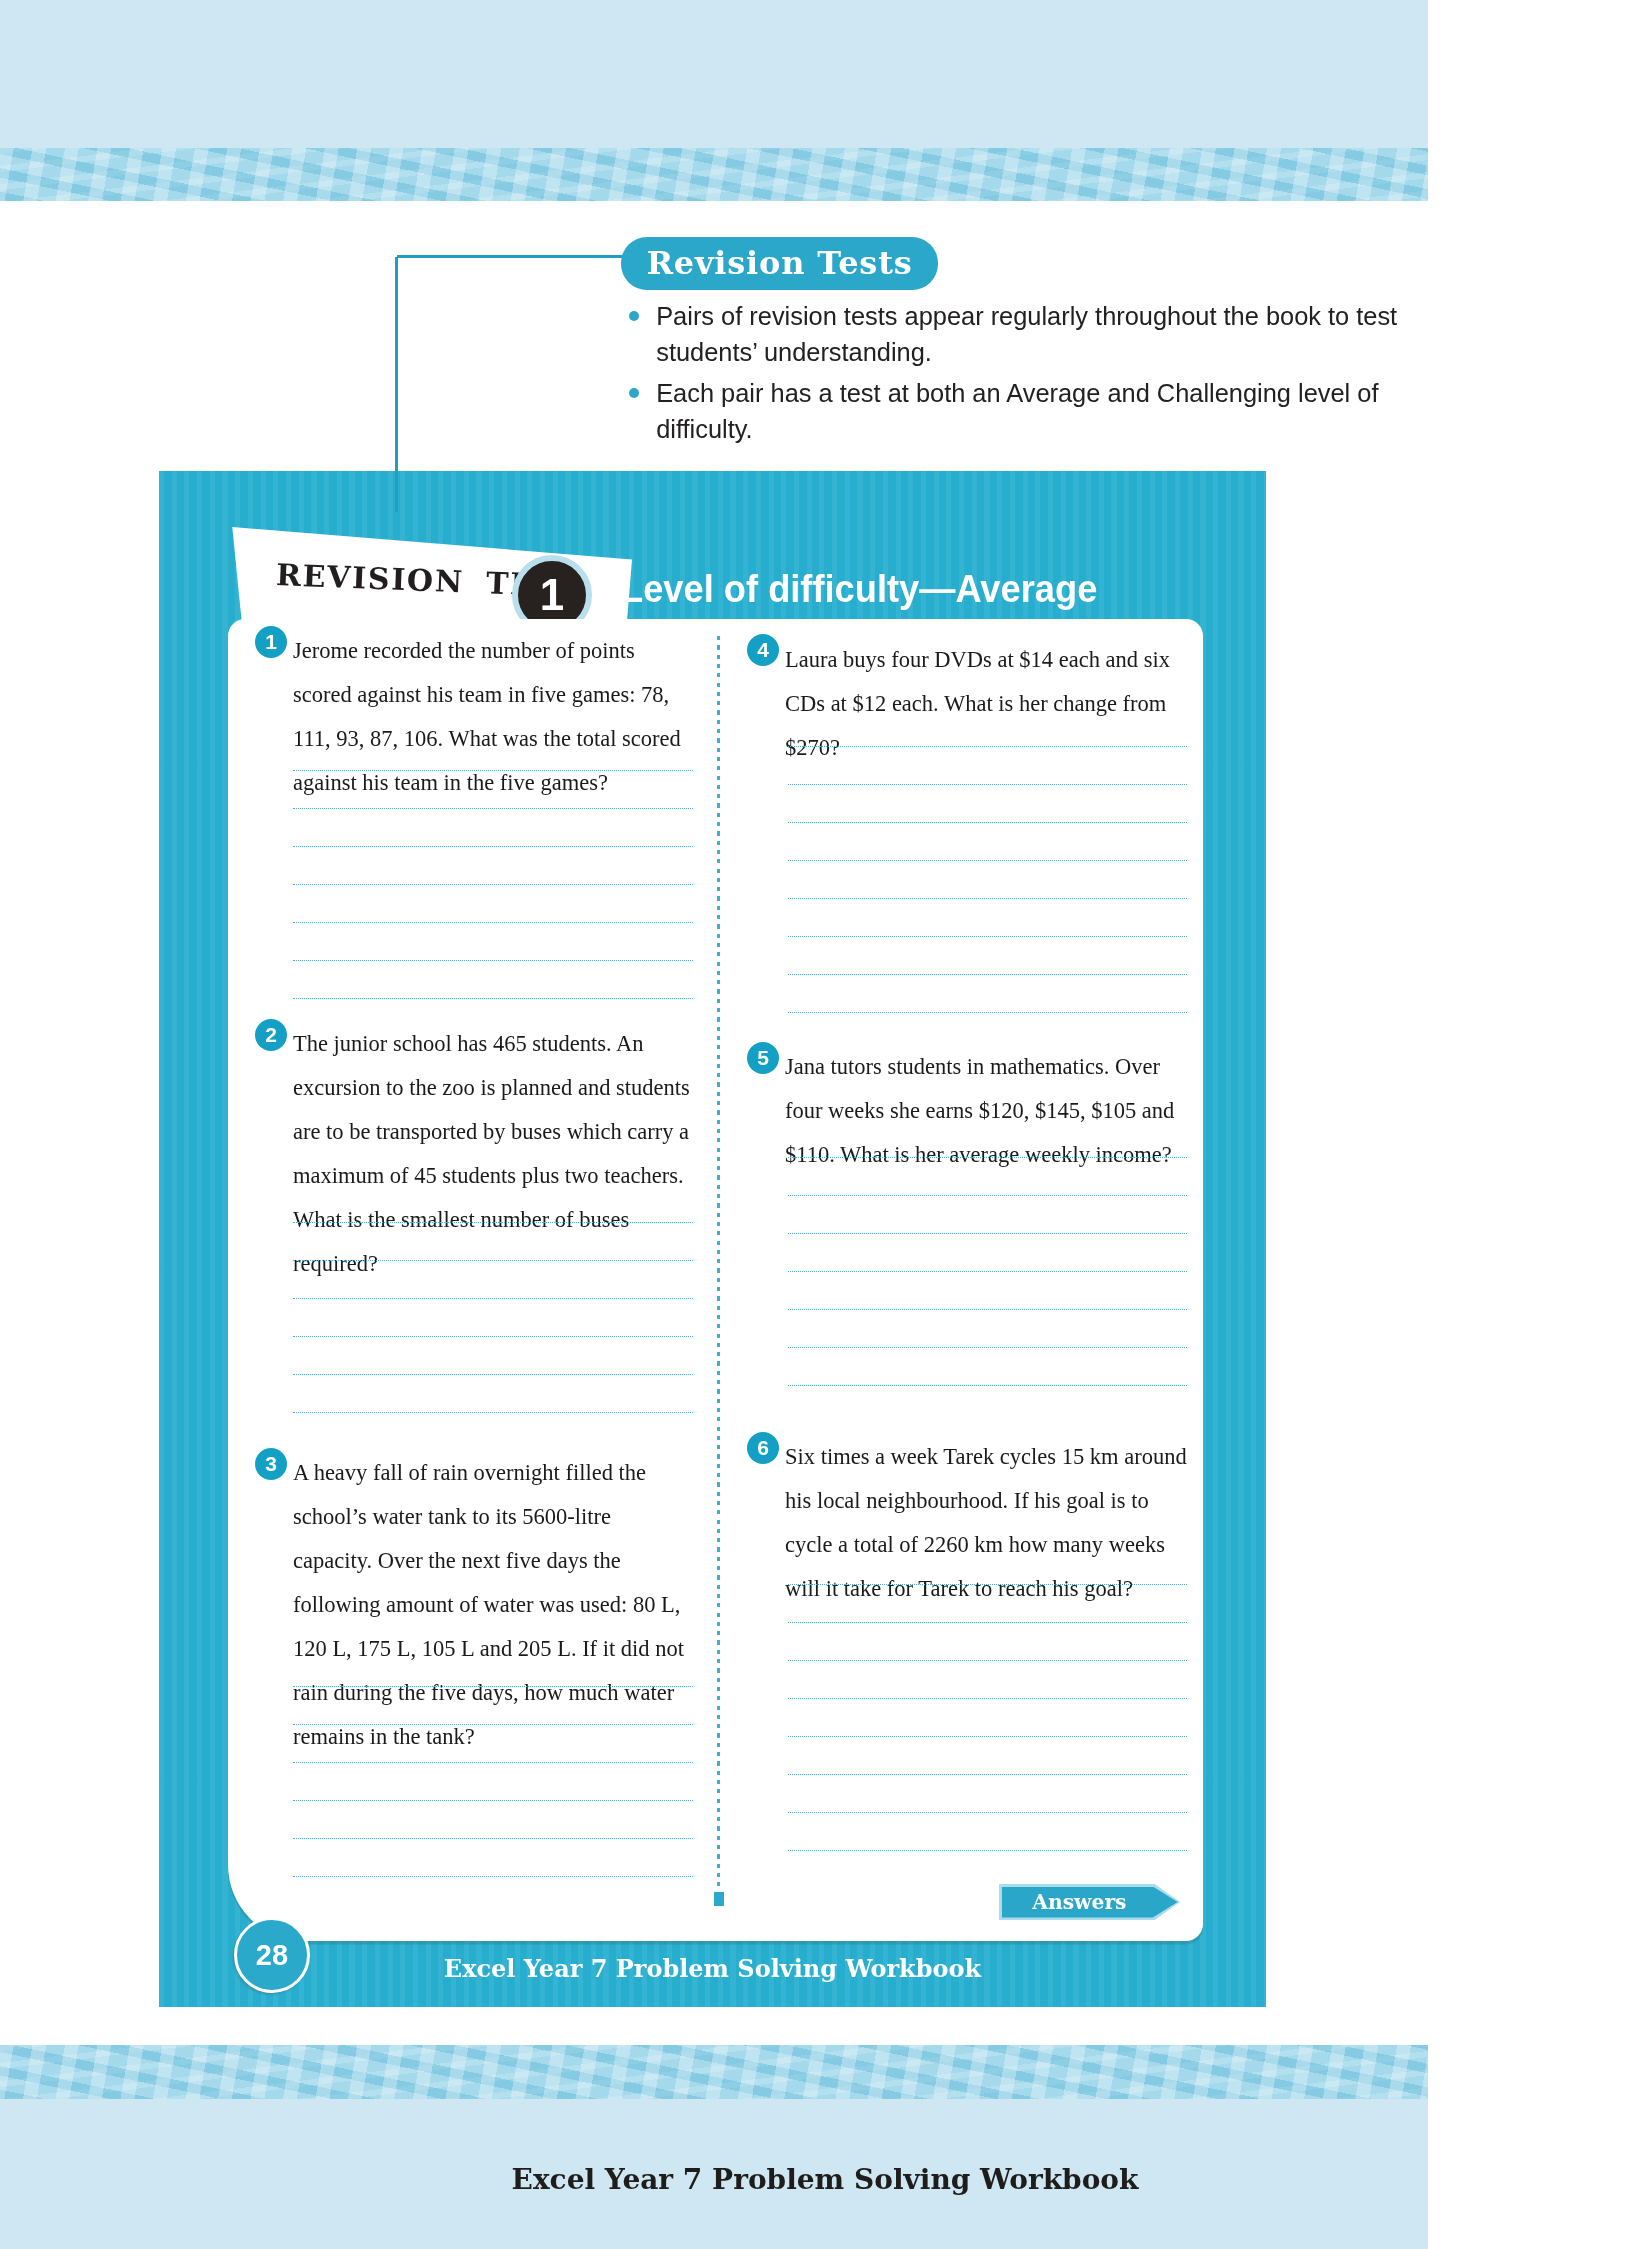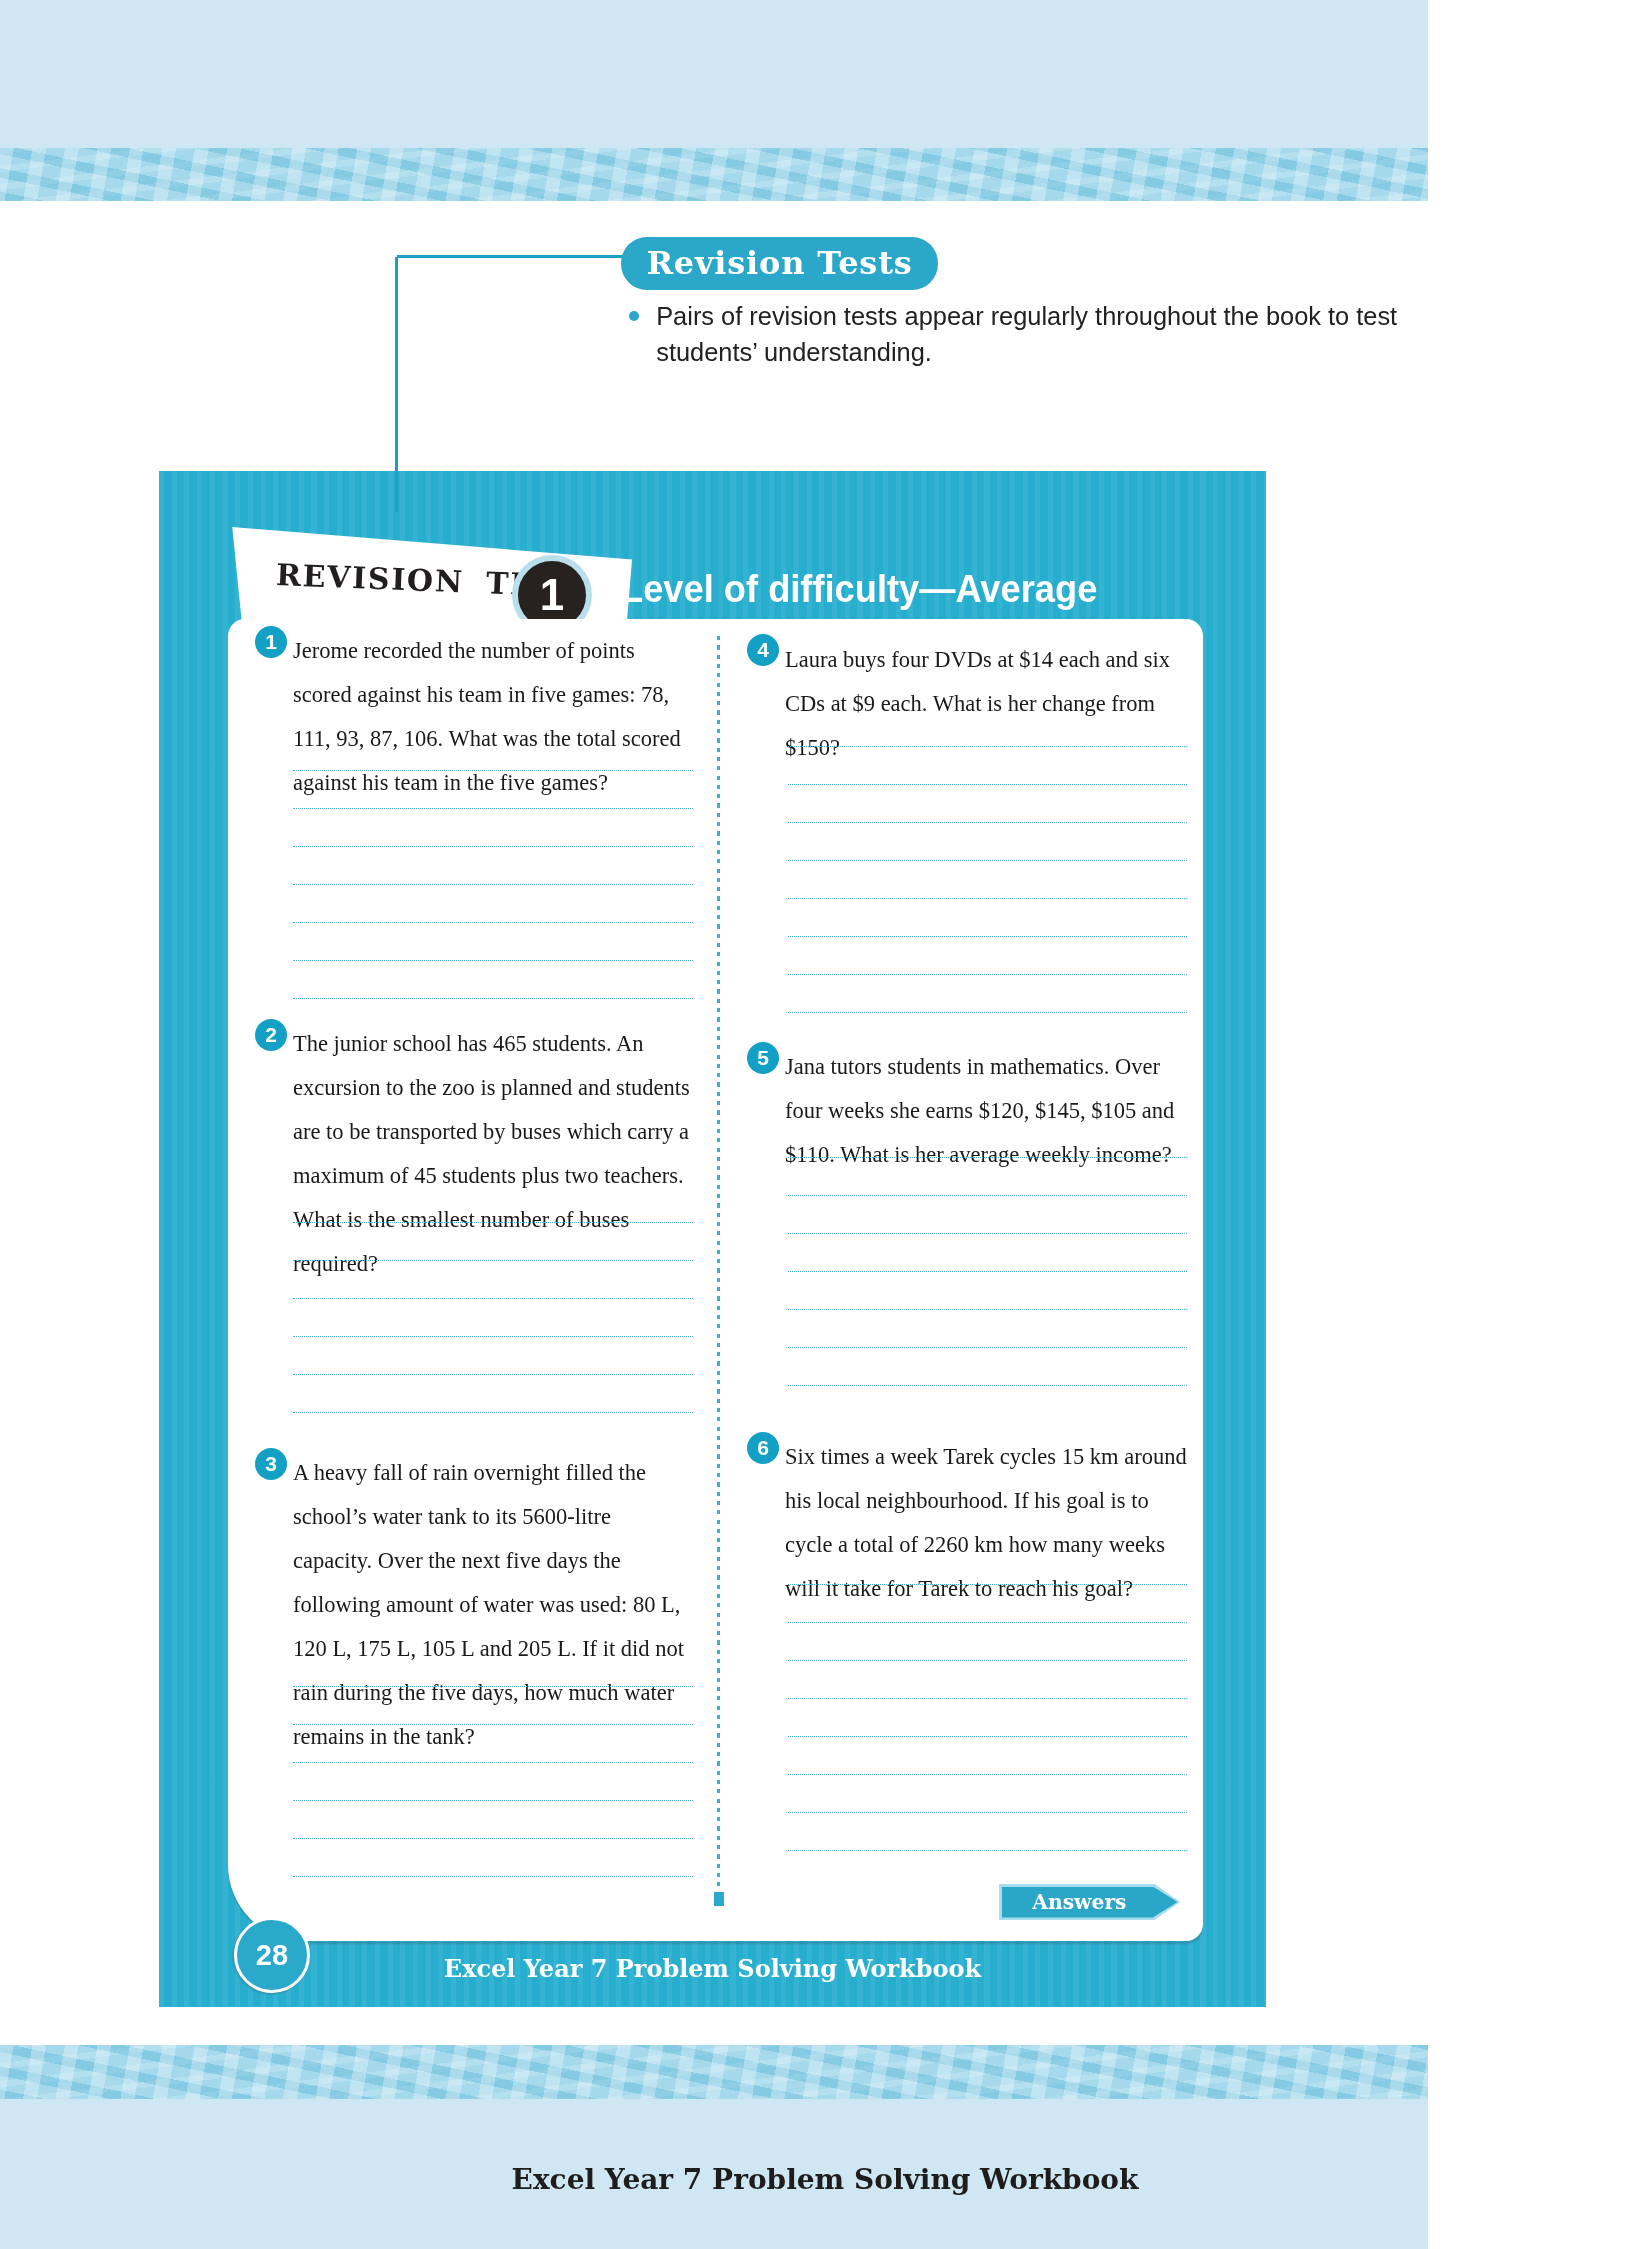--- a/index.html
+++ b/index.html
@@ -157,20 +157,24 @@
   <div class="connector-h"></div>
   <div class="connector-v"></div>
 
   <div class="title-pill">Revision Tests</div>
 
   <div class="bullets">
     <div class="bullet-item">
       <div class="bullet-dot"></div>
       <div class="bullet-text">Pairs of revision tests appear regularly throughout the book to test students’ understanding.</div>
     </div>
+    <div class="bullet-item">
+      <div class="bullet-dot"></div>
+      <div class="bullet-text">Each pair has a test at both an Average and Challenging level of difficulty.</div>
+    </div>
   </div>
 
   <div class="card">
     <div class="banner">
       <div class="banner-label">REVISION TEST</div>
     </div>
     <div class="test-number-circle">1</div>
     <div class="difficulty">
       <span>Level of difficulty—Average</span>
     </div>
@@ -214,21 +218,21 @@
         <div class="ans a3">
           <div class="ans-line"></div>
           <div class="ans-line"></div>
           <div class="ans-line"></div>
           <div class="ans-line"></div>
           <div class="ans-line"></div>
           <div class="ans-line"></div>
         </div>
         <div class="q qp4">
     <div class="q-badge">4</div>
-    <div class="q-text">Laura buys four DVDs at $14 each and six CDs at $9 each. What is her change from $150?</div>
+    <div class="q-text">Laura buys four DVDs at $14 each and six CDs at $12 each. What is her change from $270?</div>
   </div>
         <div class="ans a4">
           <div class="ans-line"></div>
           <div class="ans-line"></div>
           <div class="ans-line"></div>
           <div class="ans-line"></div>
           <div class="ans-line"></div>
           <div class="ans-line"></div>
           <div class="ans-line"></div>
           <div class="ans-line"></div>

